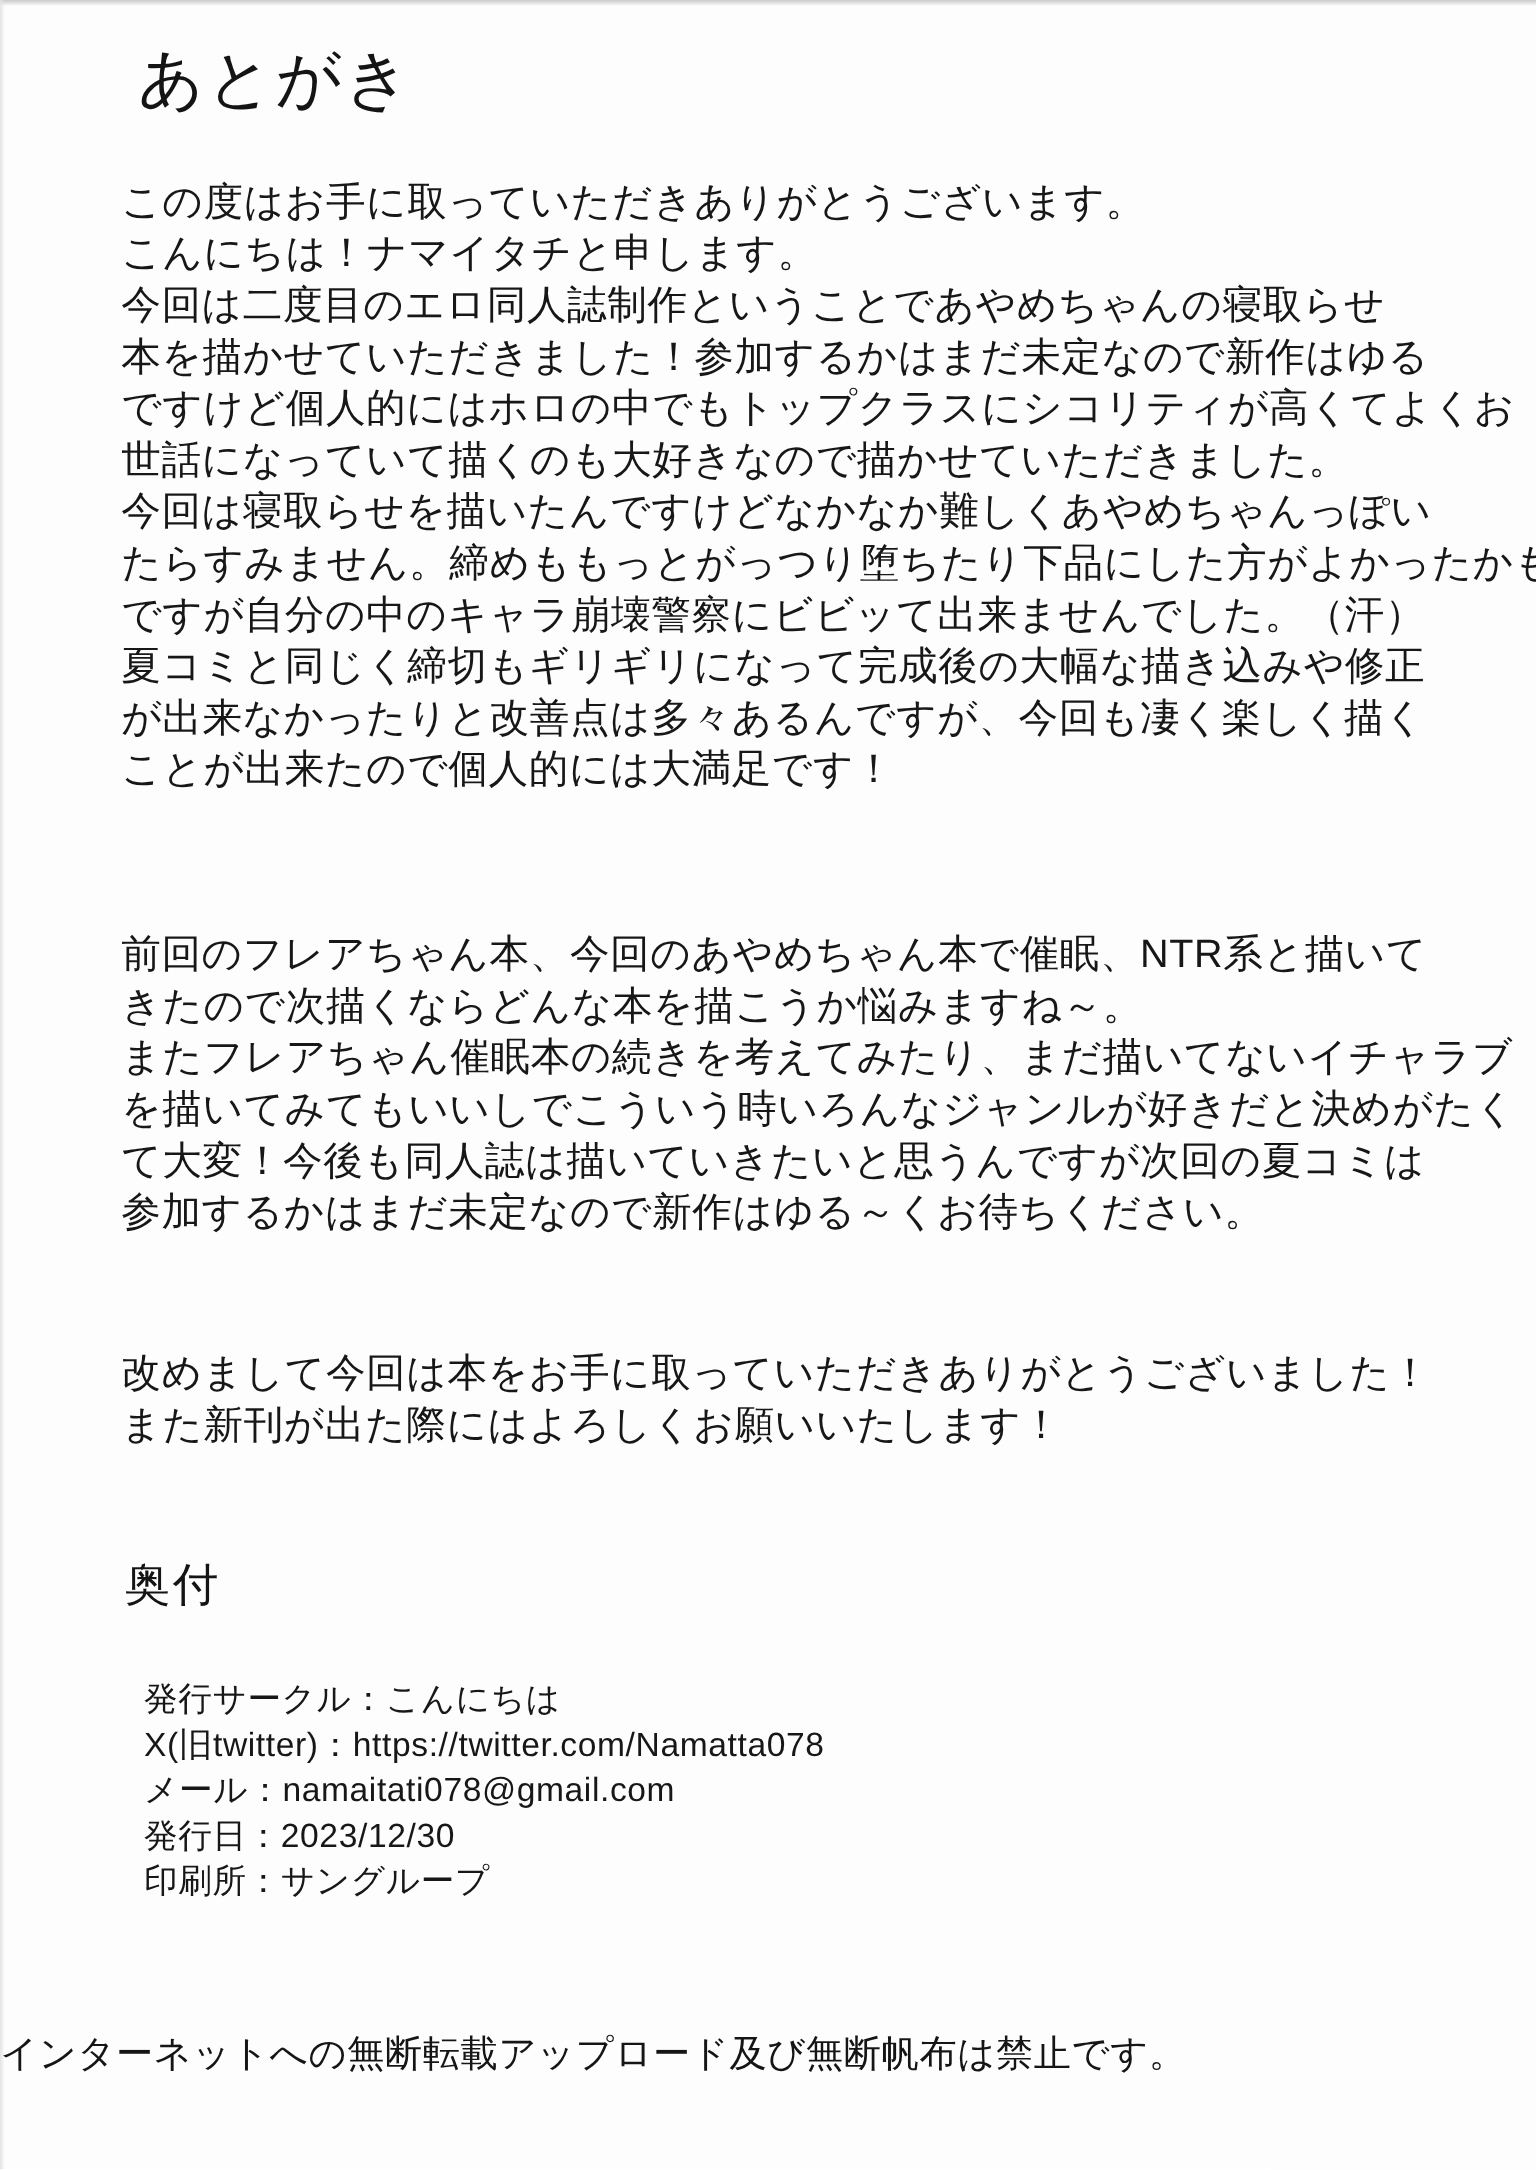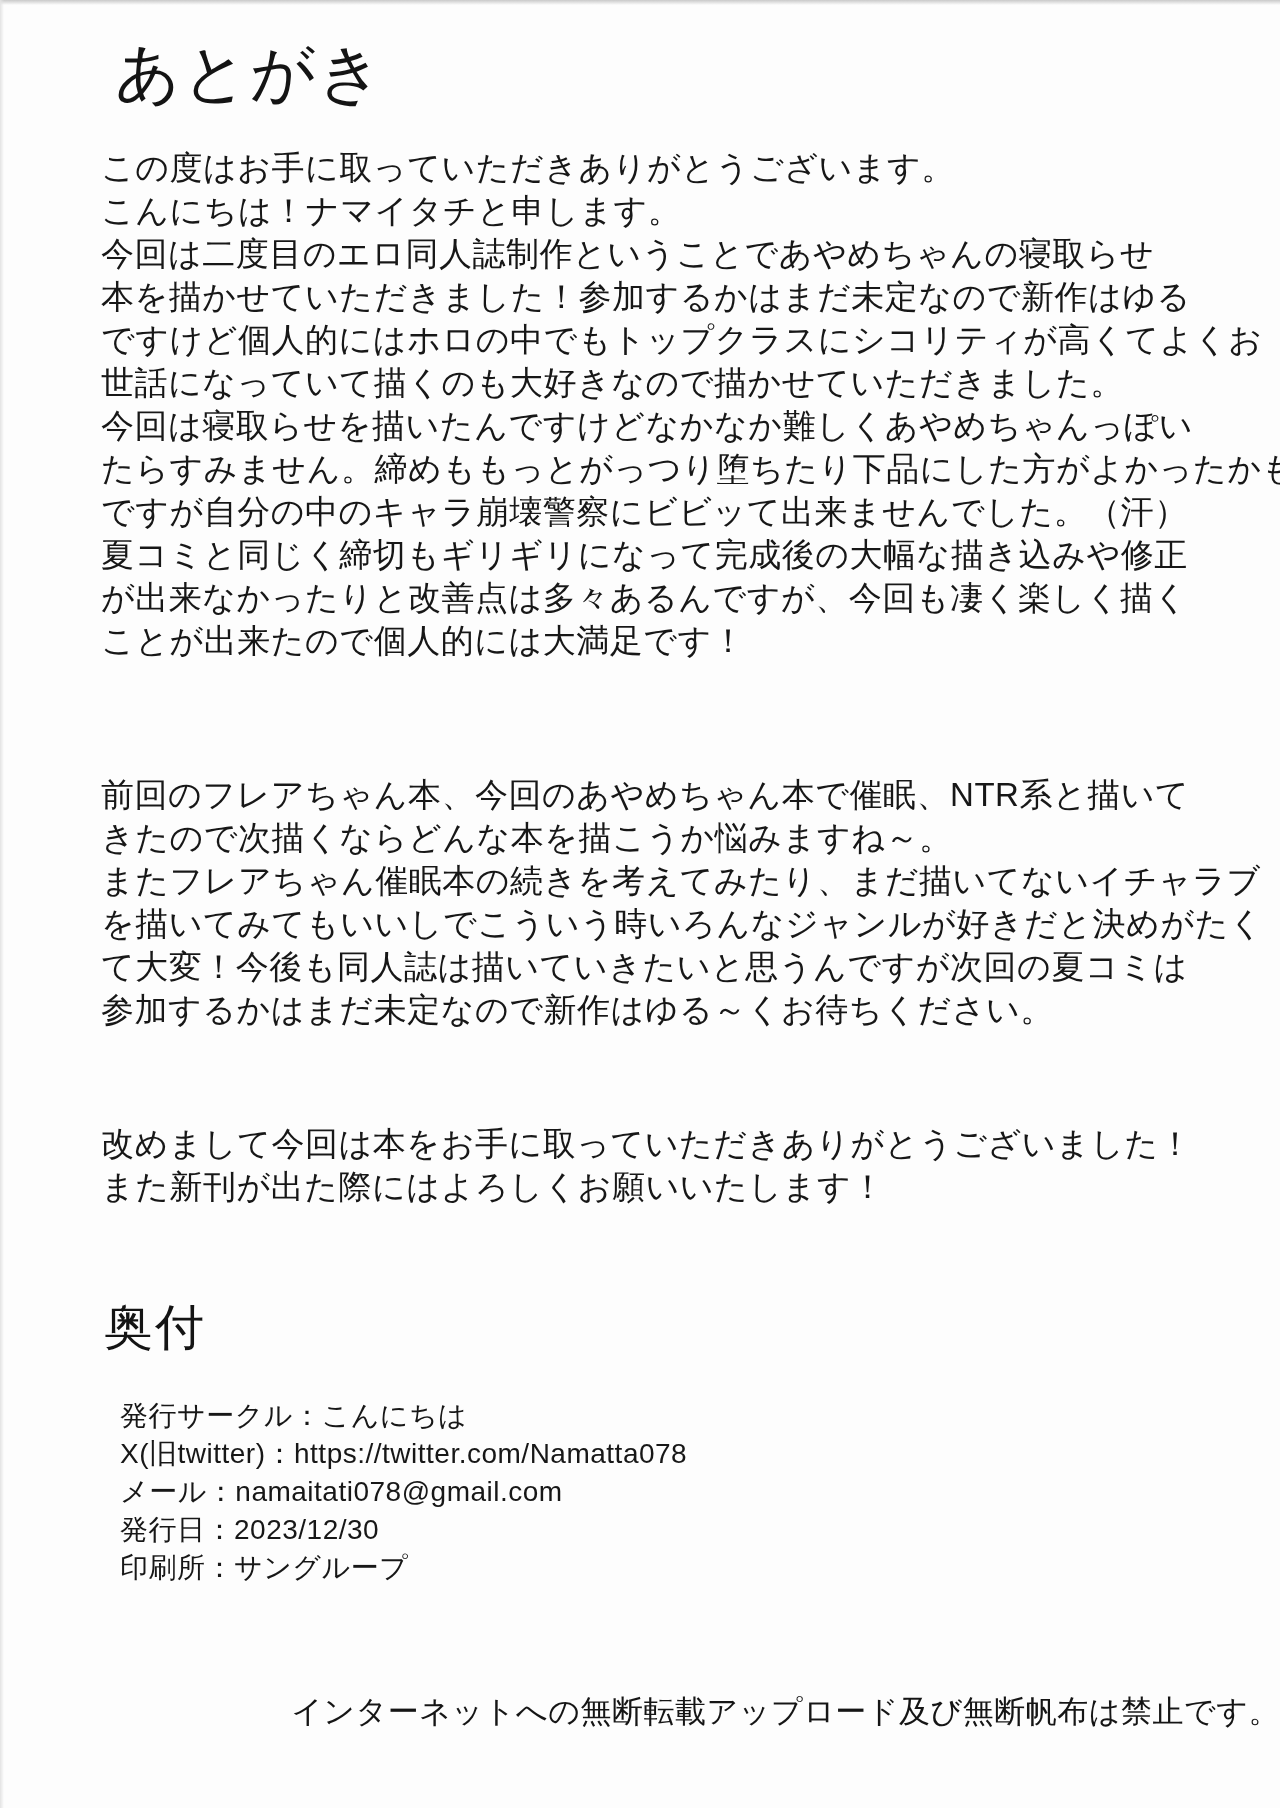--- a/index.html
+++ b/index.html
@@ -26,21 +26,21 @@
     position: absolute;
     top: 0; left: 0;
     width: 4px; height: 100%;
     background: linear-gradient(to right, #e3e3e3, rgba(255,255,255,0));
   }
   .title {
     position: absolute;
     left: 115px;
     top: 30px;
     margin: 0;
-    font-size: 64px;
+    font-size: 54px;
     font-weight: normal;
     letter-spacing: 2px;
     color: #141414;
   }
   .body-block {
     position: absolute;
     left: 101px;
     width: 1100px;
     font-size: 33px;
     line-height: 43px;
@@ -48,41 +48,41 @@
     color: #171717;
   }
   .para-1 { top: 146px; }
   .para-2 { top: 773px; }
   .para-3 { top: 1082px; margin-top: 40px; }
   .colophon-title {
     position: absolute;
     left: 104px;
     top: 1295px;
     margin: 0;
-    font-size: 49px;
+    font-size: 38px;
     font-weight: normal;
     letter-spacing: 2px;
     color: #141414;
   }
   .colophon-block {
     position: absolute;
     left: 120px;
     top: 1397px;
     width: 1050px;
     font-size: 28px;
     line-height: 38px;
     letter-spacing: 0.5px;
     color: #171717;
   }
   .footer-notice {
     position: absolute;
     left: 0;
     top: 1692px;
     width: 1280px;
-    text-align: right;
+    text-align: left;
     font-size: 31px;
     line-height: 40px;
     letter-spacing: 0.5px;
     color: #151515;
   }
   .line {
     white-space: nowrap;
   }
 </style>
 </head>

